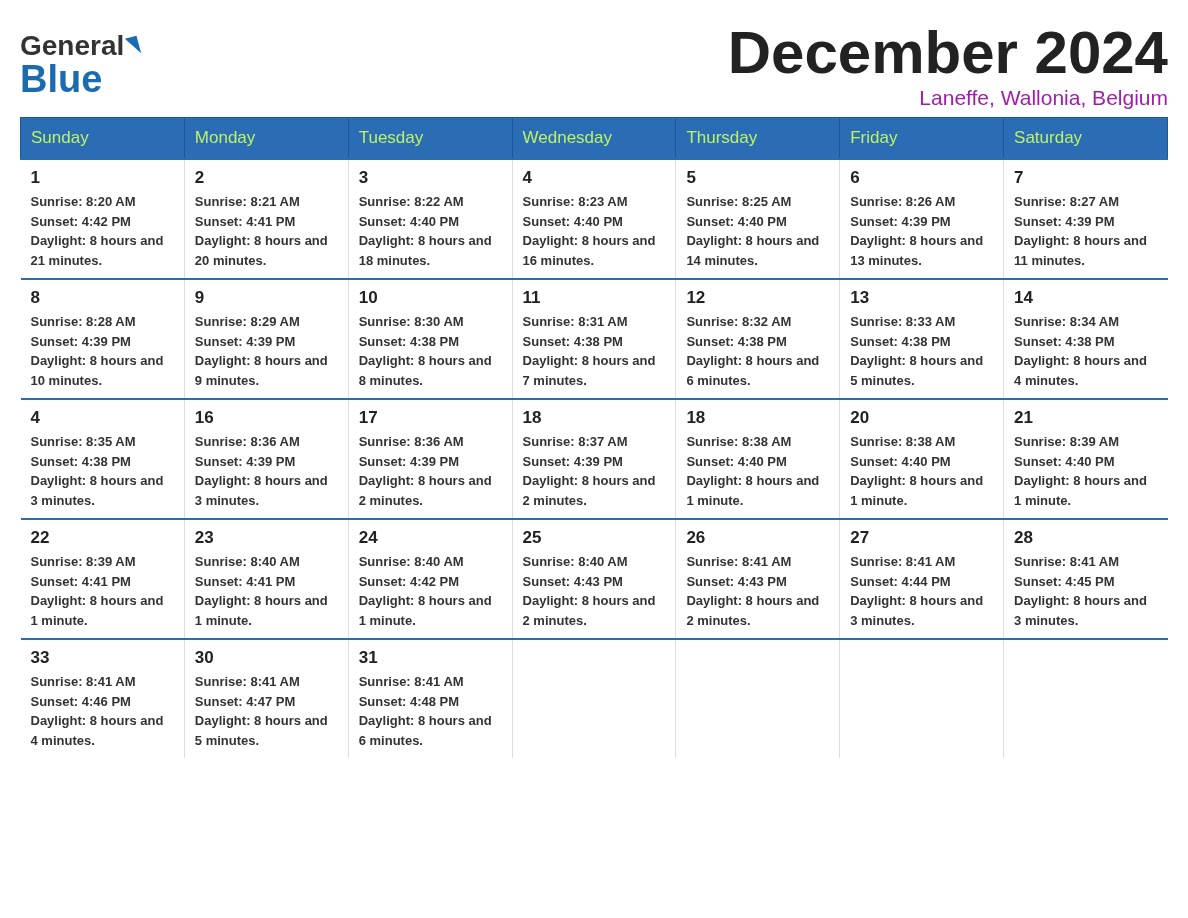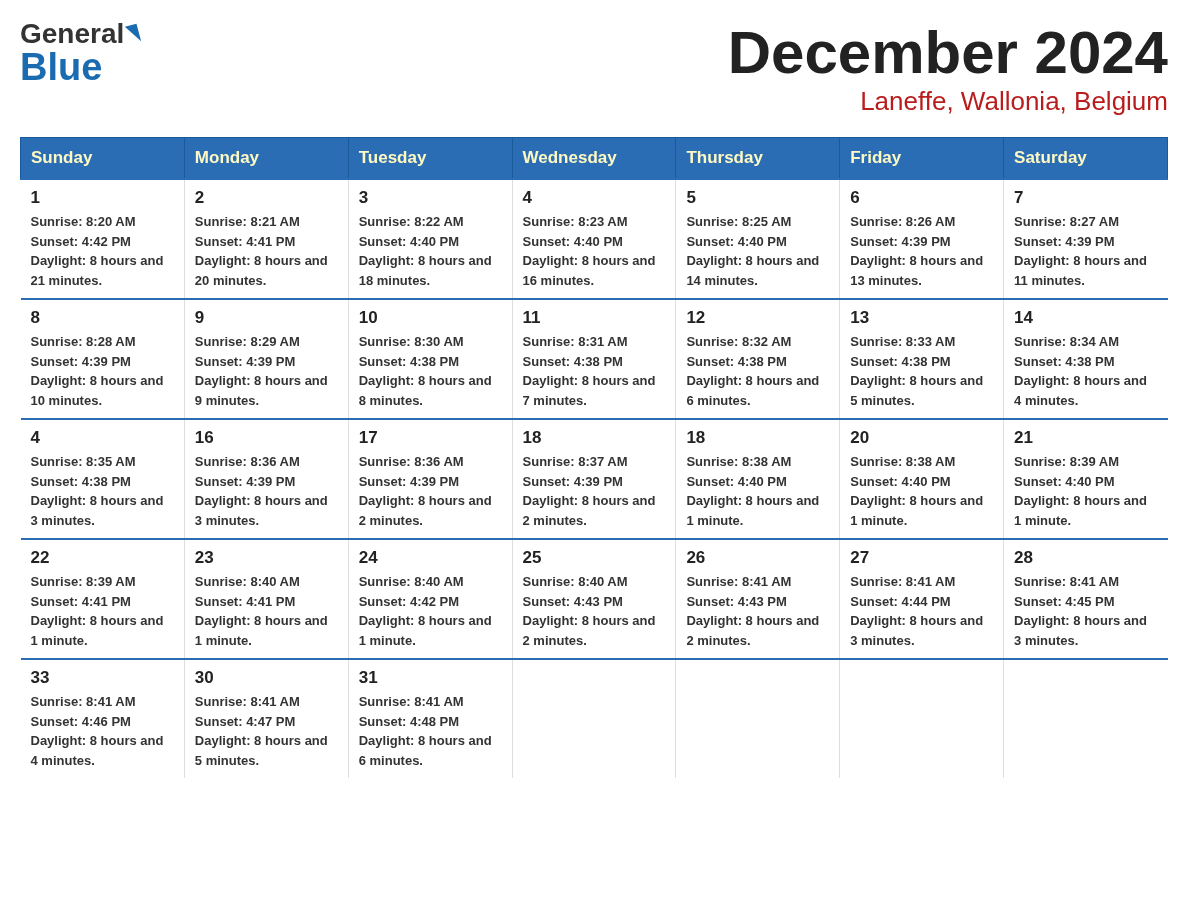--- a/index.html
+++ b/index.html
@@ -6,22 +6,22 @@
     body {
       font-family: Arial, sans-serif;
       background: #fff;
       width: 1188px;
       min-height: 918px;
       padding: 20px;
     }
     .header {
       display: flex;
       justify-content: space-between;
-      align-items: flex-start;
-      margin-bottom: 20px;
+      align-items: center;
+      margin-bottom: 7px;
     }
     .logo {
       display: flex;
       flex-direction: column;
       align-items: flex-start;
     }
     .logo-general {
       font-size: 28px;
       font-weight: bold;
       color: #333;
@@ -51,35 +51,35 @@
     .title-block {
       text-align: right;
     }
     .title-block h1 {
       font-size: 60px;
       font-weight: bold;
       color: #222;
       line-height: 1.1;
     }
     .title-block h2 {
-      font-size: 26px;
+      font-size: 21px;
       font-weight: normal;
-      color: #b91c1c;
+      color: #a21caf;
     }
     .calendar {
       width: 100%;
       border-collapse: collapse;
     }
     .calendar thead tr {
       background-color: #2a6db5;
     }
     .calendar thead th {
-      color: #fef9c3;
+      color: #bef264;
       font-size: 17px;
-      font-weight: bold;
+      font-weight: normal;
       padding: 10px 10px;
       text-align: left;
       border: 1px solid #1a5a9a;
     }
     .calendar tbody tr {
       border-top: 2px solid #2a6db5;
     }
     .calendar tbody td {
       vertical-align: top;
       padding: 8px 10px;

